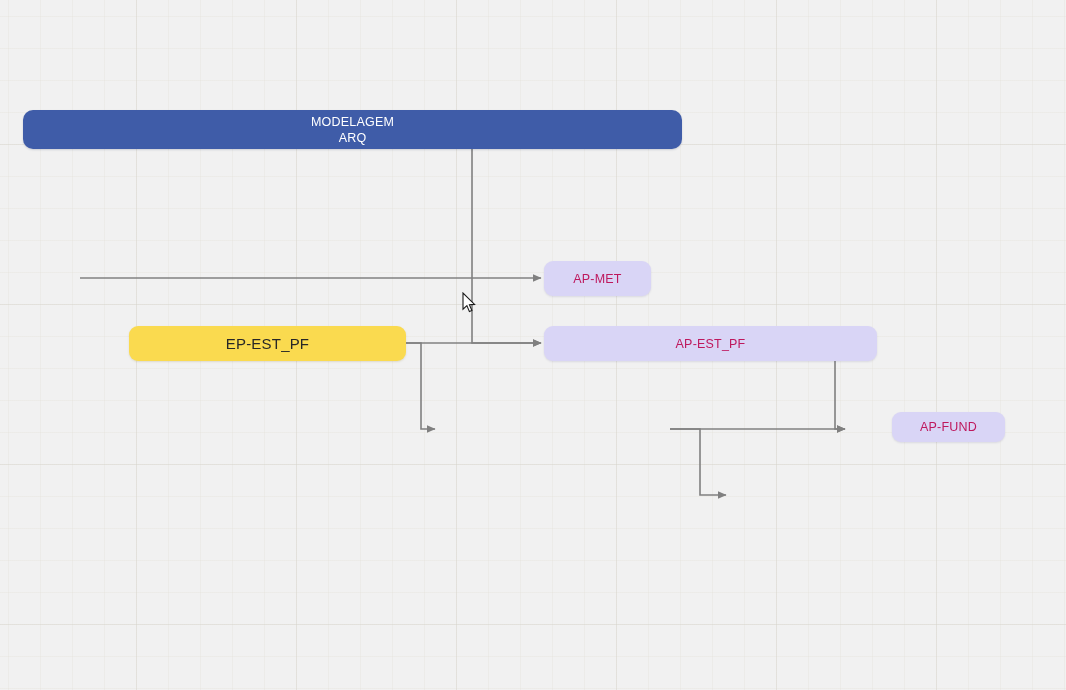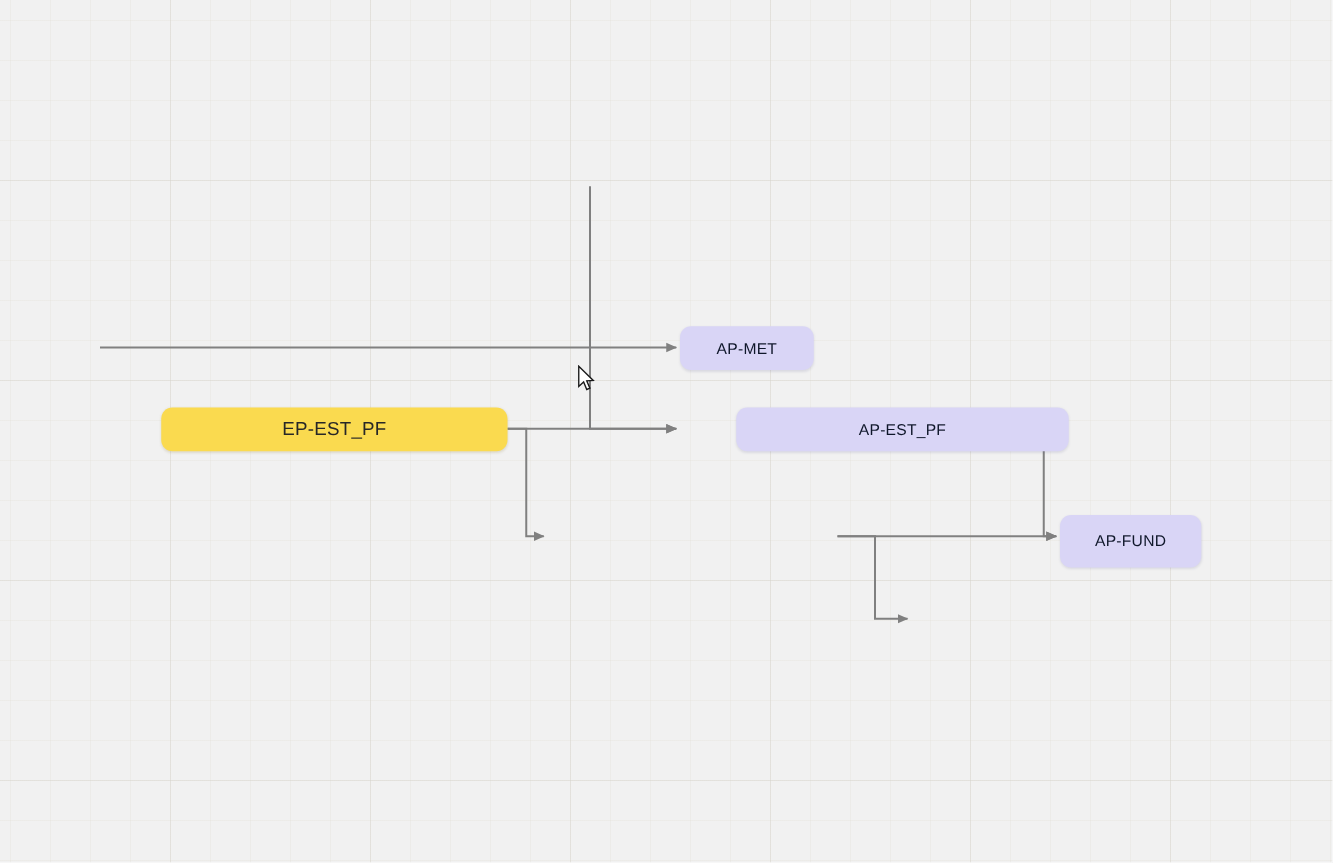--- a/index.html
+++ b/index.html
@@ -52,21 +52,21 @@
     box-shadow: 0 1px 2px rgba(40,50,90,0.18);
   }
   .node-ep {
     background: #fada4f;
     color: #272727;
     font-size: 15px;
     box-shadow: 0 1px 2px rgba(120,100,20,0.16);
   }
   .node-ap {
     background: #d9d5f6;
-    color: #0f172a;
+    color: #be185d;
     font-size: 12.5px;
     box-shadow: 0 1px 2px rgba(80,75,130,0.14);
     text-align: center;
   }
   #cursor {
     position: absolute;
     width: 14px;
     height: 21px;
     pointer-events: none;
   }
@@ -86,35 +86,39 @@
         <path d="M 80 278 L 541 278" marker-end="url(#arrowhead)"></path>
         <path d="M 472 149 L 472 343 L 541 343" marker-end="url(#arrowhead)"></path>
         <path d="M 406 343 L 541 343" marker-end="url(#arrowhead)"></path>
         <path d="M 406 343 L 421 343 L 421 429 L 435 429" marker-end="url(#arrowhead)"></path>
         <path d="M 821 343 L 835 343 L 835 429 L 845 429" marker-end="url(#arrowhead)"></path>
         <path d="M 670 429 L 845 429" marker-end="url(#arrowhead)"></path>
         <path d="M 670 429 L 700 429 L 700 495 L 726 495" marker-end="url(#arrowhead)"></path>
       </g>
   </svg>
 
+  <div class="node node-root" style="left: 23px; top: 110px; width: 659px; height: 39px;">
+    <span>MODELAGEM
+ARQ</span>
+  </div>
 
   <div class="node node-ap" style="left: 544px; top: 261px; width: 107px; height: 35px;">
     <span>AP-MET</span>
   </div>
 
   <div class="node node-ep" style="left: 129px; top: 326px; width: 277px; height: 35px;">
     <span>EP-EST_PF</span>
   </div>
 
-  <div class="node node-ap" style="left: 544px; top: 326px; width: 266px; height: 35px; margin-left: 45px;">
+  <div class="node node-ap" style="left: 544px; top: 326px; width: 333px; height: 35px;">
     <span>AP-EST_PF</span>
   </div>
 
 
-  <div class="node node-ap" style="left: 848px; top: 412px; width: 113px; height: 42px;">
+  <div class="node node-ap" style="left: 892px; top: 412px; width: 113px; height: 30px;">
     <span>AP-FUND</span>
   </div>
 
 
   <svg id="cursor" viewBox="0 0 14 21" xmlns="http://www.w3.org/2000/svg" style="left: 462px; top: 292px;">
     <path d="M1,1 L1,17.2 L4.9,13.6 L7.4,19.6 L9.9,18.5 L7.4,12.7 L12.6,12.4 z" fill="#ffffff" stroke="#1a1a1a" stroke-width="1.1"></path>
   </svg>
 
 </div>
 

